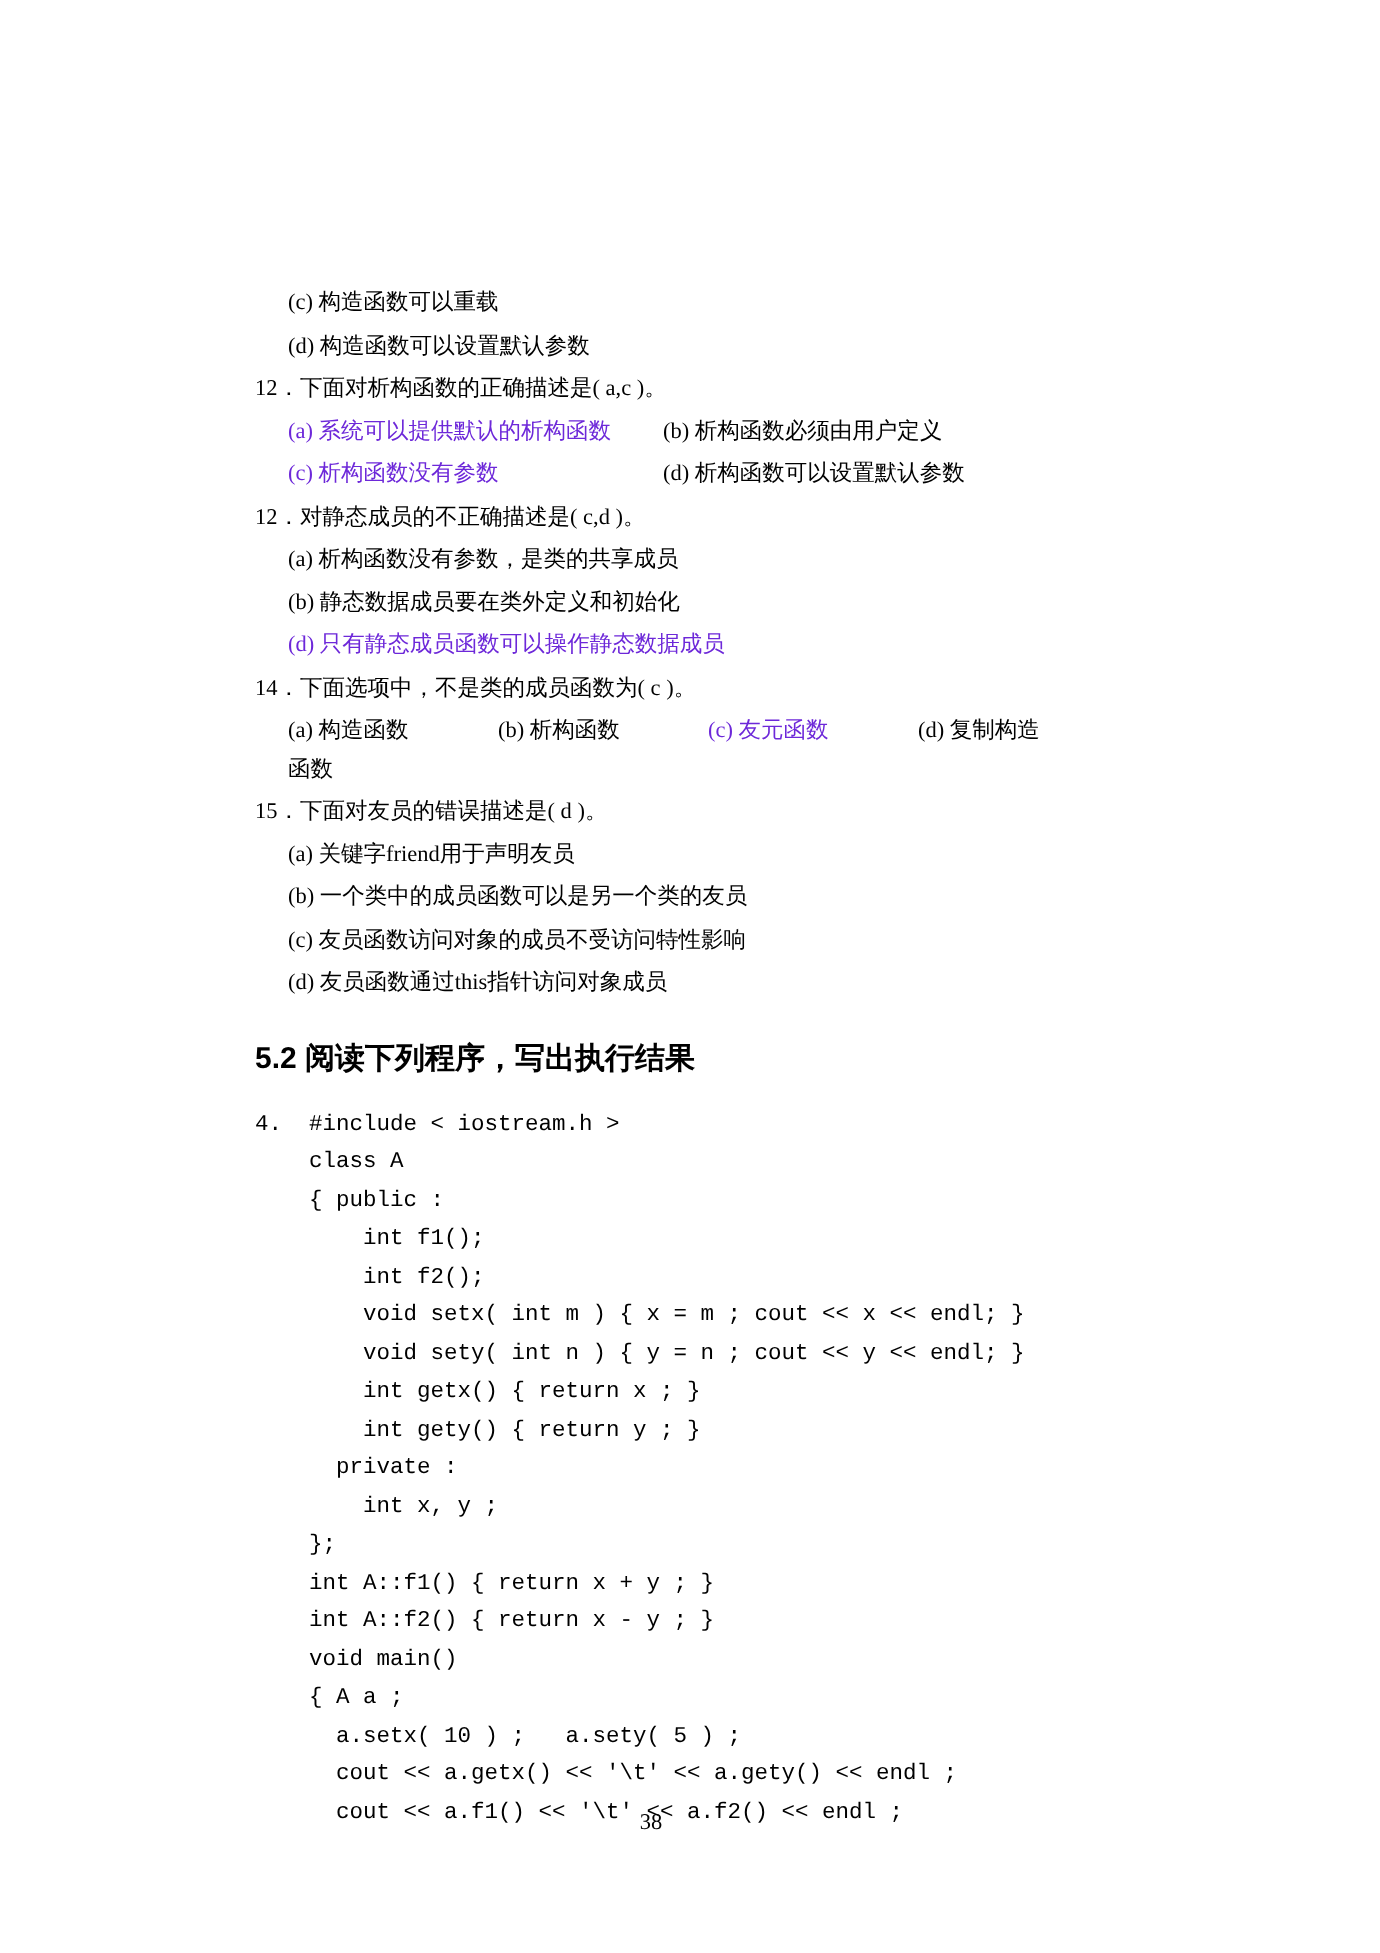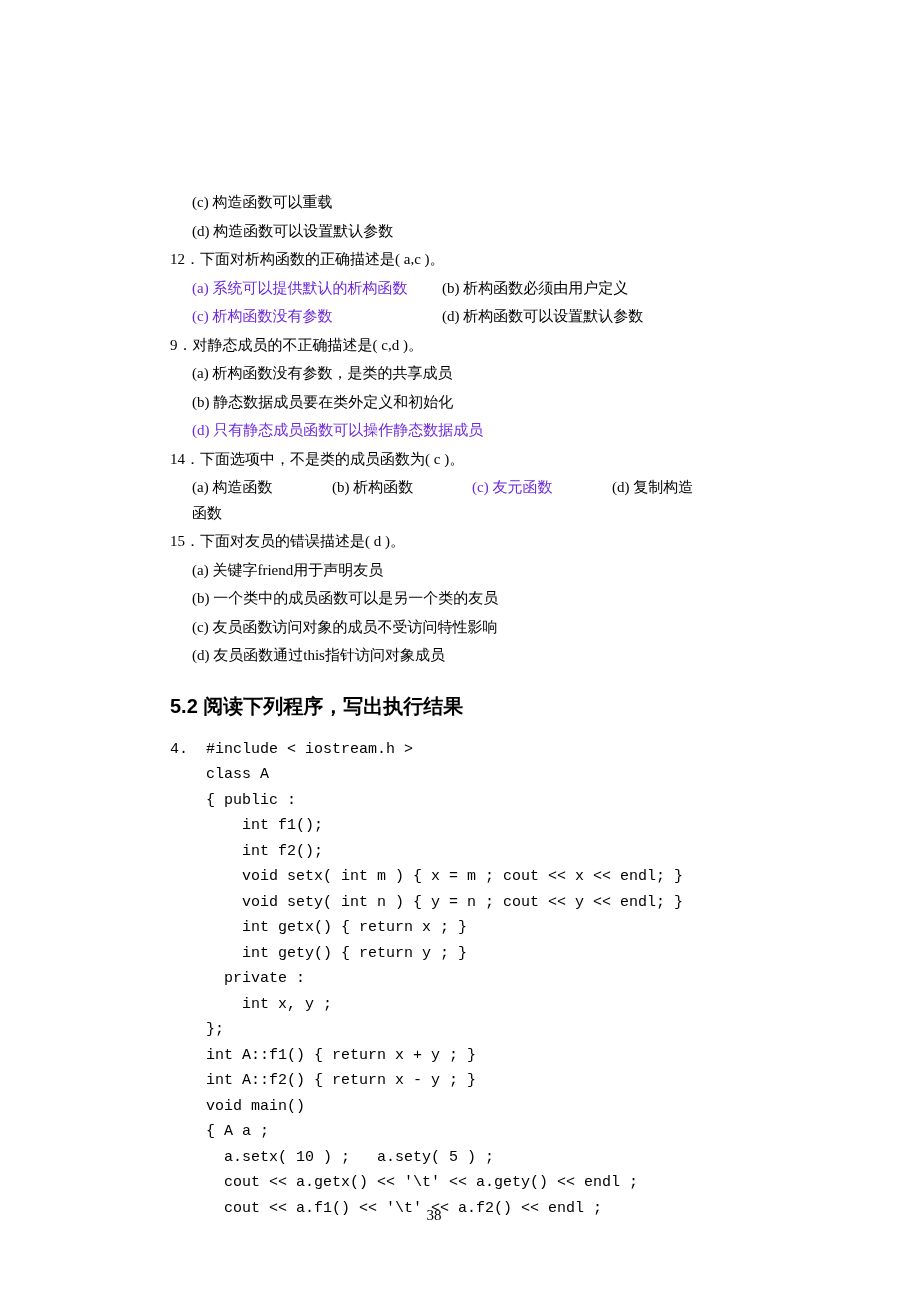--- a/index.html
+++ b/index.html
@@ -65,21 +65,21 @@
   <div class="line">12．下面对析构函数的正确描述是(  a,c  )。</div>
   <div class="line sub row">
     <span class="cell-a orange">(a) 系统可以提供默认的析构函数</span>
     <span class="cell-b">(b) 析构函数必须由用户定义</span>
   </div>
   <div class="line sub row">
     <span class="cell-a orange">(c) 析构函数没有参数</span>
     <span class="cell-b">(d) 析构函数可以设置默认参数</span>
   </div>
 
-  <div class="line">9．对静态成员的不正确描述是(  c,d  )。</div>
+  <div class="line">12．对静态成员的不正确描述是(  c,d  )。</div>
   <div class="line sub">(a) 析构函数没有参数，是类的共享成员</div>
   <div class="line sub">(b) 静态数据成员要在类外定义和初始化</div>
   <div class="line sub orange">(d) 只有静态成员函数可以操作静态数据成员</div>
 
   <div class="line">14．下面选项中，不是类的成员函数为(  c  )。</div>
   <div class="line sub">
     <span class="cell-q14">(a) 构造函数</span><span class="cell-q14">(b) 析构函数</span><span class="cell-q14 orange">(c) 友元函数</span><span>(d) 复制构造函数</span>
   </div>
 
   <div class="line">15．下面对友员的错误描述是(  d  )。</div>

